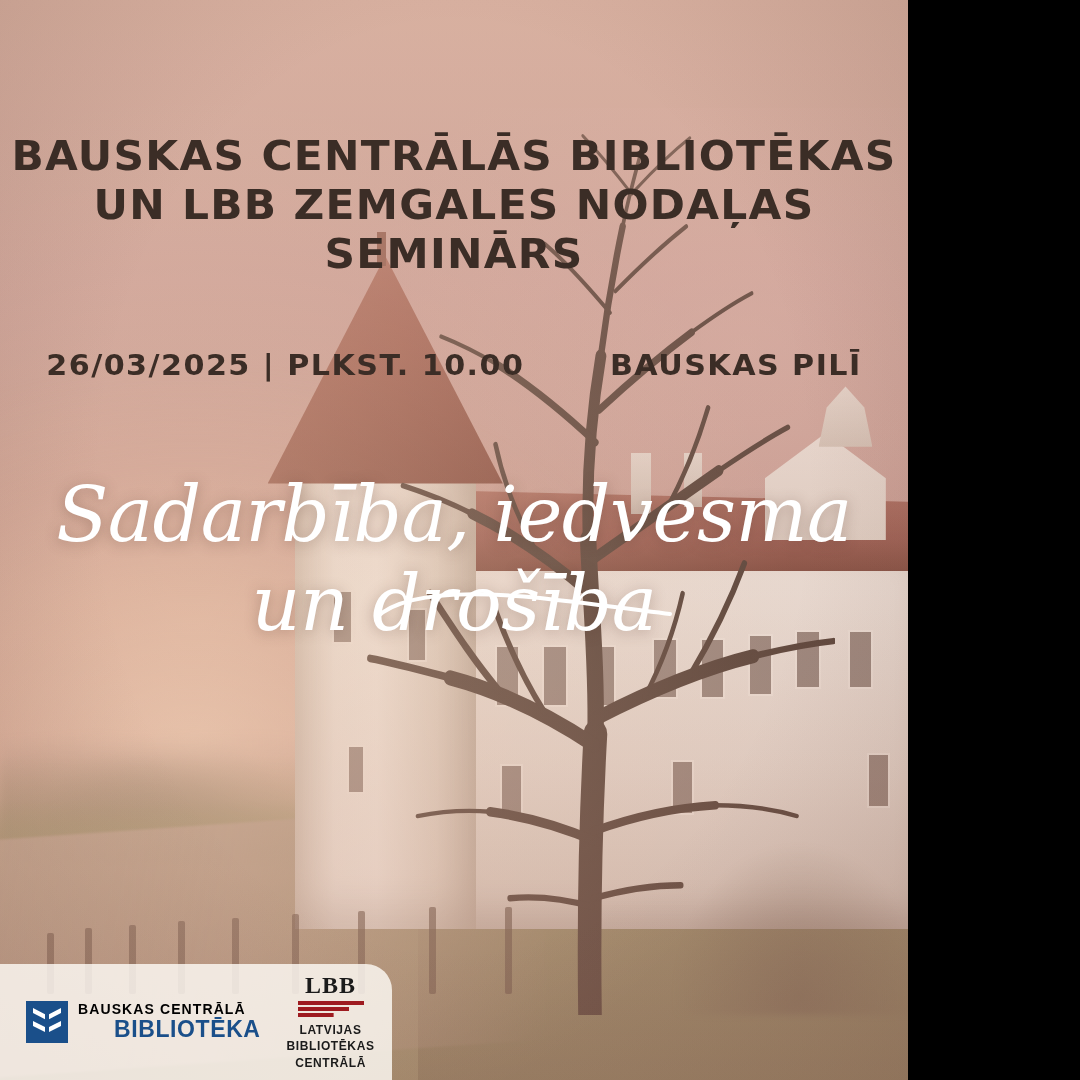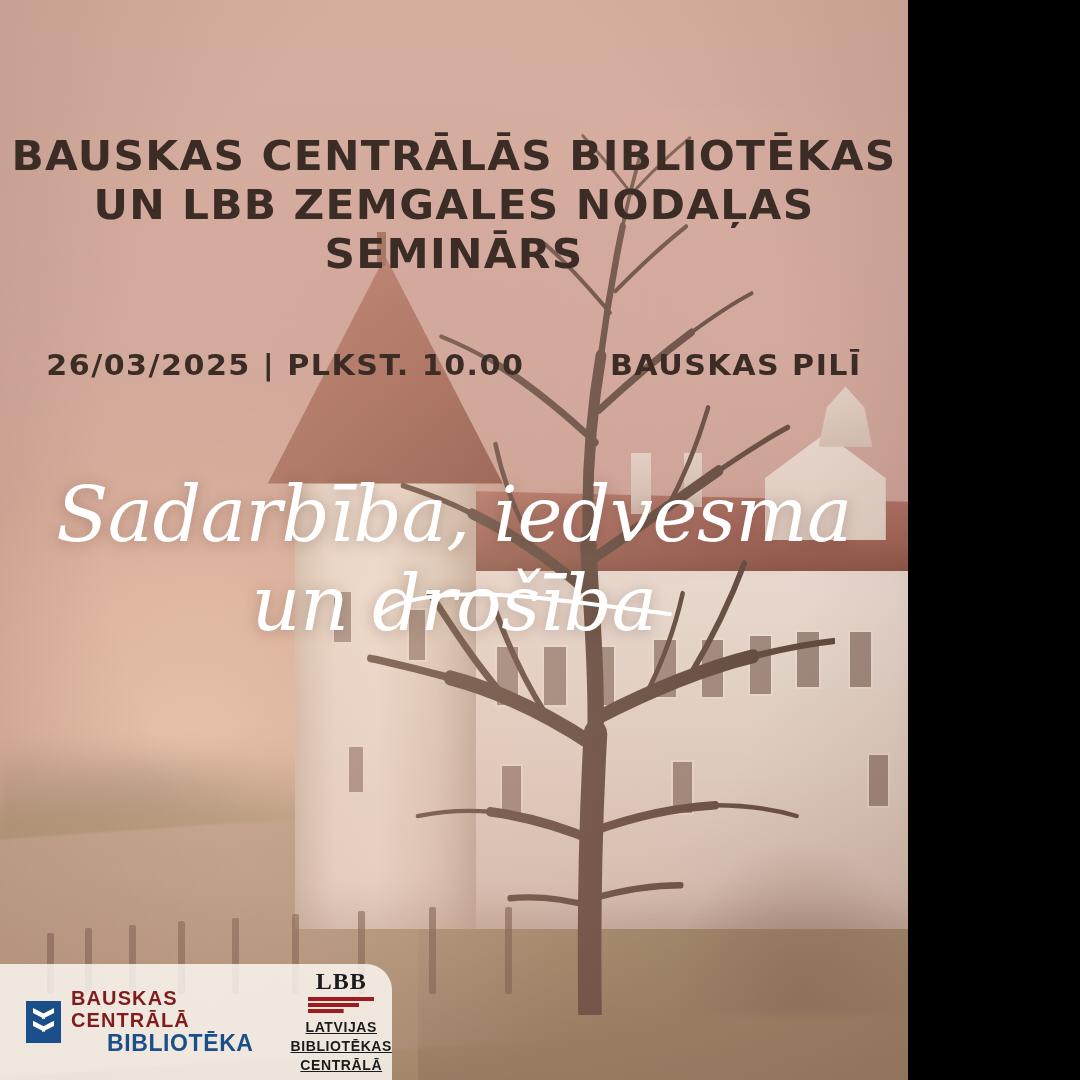--- a/index.html
+++ b/index.html
@@ -345,23 +345,23 @@
     left: 7px; top: 7px; width: 12px; height: 28px;
     clip-path: polygon(0 0, 100% 22%, 100% 40%, 0 18%, 0 46%, 100% 68%, 100% 86%, 0 64%);
   }
   .bcb-mark::after {
     right: 7px; top: 7px; width: 12px; height: 28px;
     clip-path: polygon(100% 0, 0 22%, 0 40%, 100% 18%, 100% 46%, 0 68%, 0 86%, 100% 64%);
   }
   .bcb-text { line-height: 1.08; }
   .bcb-top {
     font-family: "Liberation Sans", sans-serif;
-    font-size: 20px;
+    font-size: 14px;
     letter-spacing: 1.1px;
-    color: #7f1d1d;
+    color: #000000;
     font-weight: 600;
   }
   .bcb-bot {
     font-family: Liberation Sans, sans-serif;
     font-size: 23px;
     letter-spacing: 0.6px;
     color: #1a4f8a;
     font-weight: 800;
     margin-left: 36px;
   }
@@ -376,26 +376,25 @@
   .lbb-bars {
     width: 66px; height: 16px;
     margin: 4px auto 5px auto;
     background:
       linear-gradient(#9e1b20 0 0) 0 0 / 100% 4px no-repeat,
       linear-gradient(#9e1b20 0 0) 0 6px / 78% 4px no-repeat,
       linear-gradient(#9e1b20 0 0) 0 12px / 54% 4px no-repeat;
   }
   .lbb-sub {
     font-family: "Liberation Sans", sans-serif;
-    font-size: 14px;
+    font-size: 12px;
     font-weight: 700;
     letter-spacing: 0.6px;
     color: #1b1b1b;
     line-height: 1.35;
-    text-decoration: underline;
   }
 </style>
 </head>
 <body>
 
 <div id="poster">
 
   <div class="bg-sky"></div>
   <div class="bg-glow2"></div>
   <div class="bg-glow"></div>

